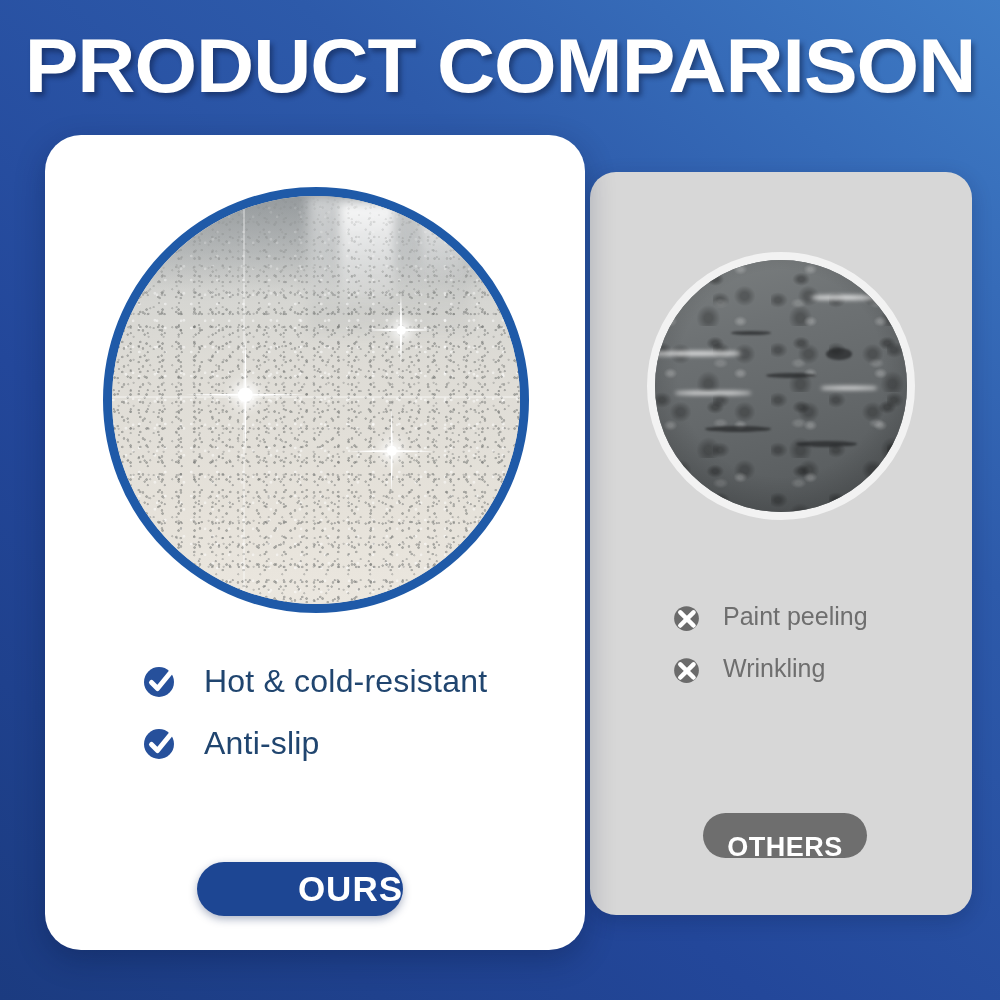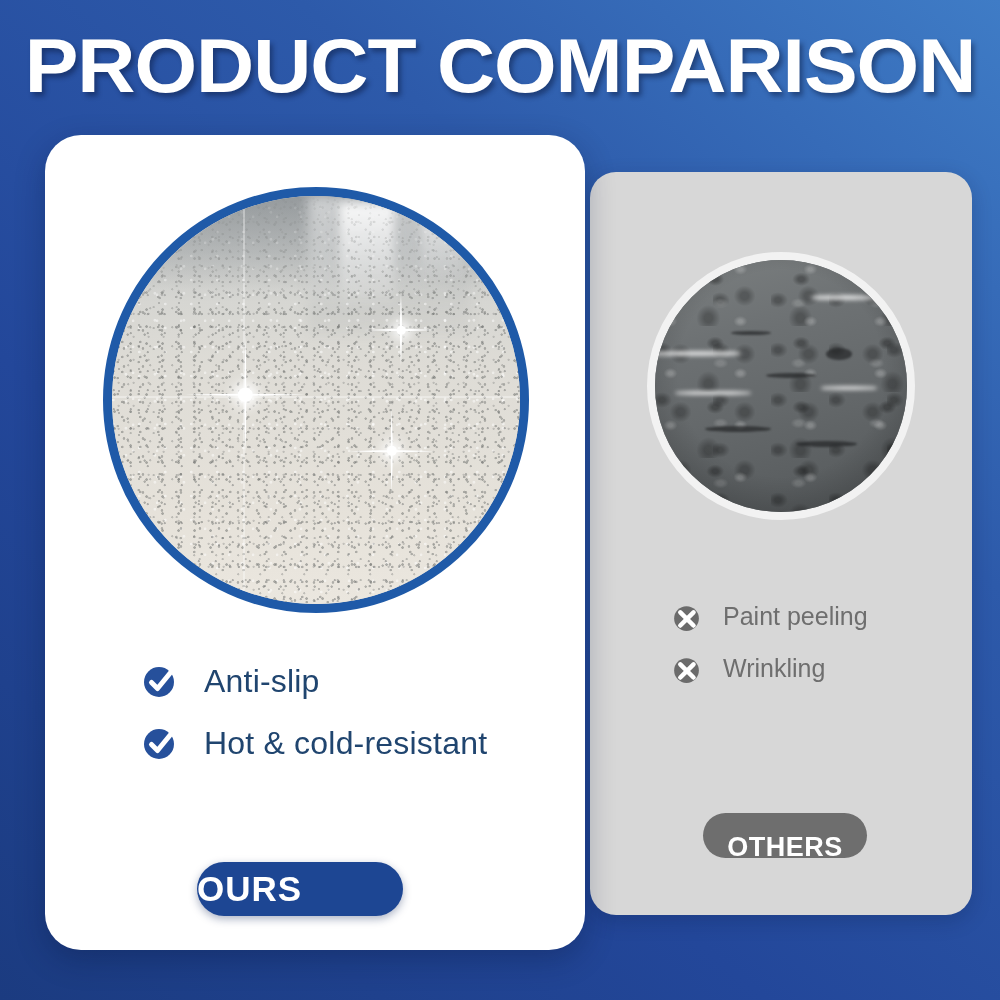--- a/index.html
+++ b/index.html
@@ -300,21 +300,21 @@
   #ours-badge {
     position: absolute;
     left: 152px;
     top: 727px;
     width: 206px;
     height: 54px;
     background: #1d4693;
     border-radius: 27px;
     display: flex;
     align-items: center;
-    justify-content: flex-start;
+    justify-content: flex-end;
     box-shadow: 0 3px 8px rgba(15, 35, 85, 0.35);
   }
   #ours-badge span {
     color: #ffffff;
     font-size: 35px;
     font-weight: bold;
     letter-spacing: 1px;
   }
 
   #others-badge {
@@ -418,31 +418,31 @@
     <div id="ours-list">
 
 
       <div class="feat-row">
         <div class="feat-icon">
           <svg viewBox="0 0 40 40" width="40" height="40">
             <circle cx="19" cy="21" r="15" fill="#26509b"></circle>
             <path d="M11.5 21.5 L17.5 27.5 L31 11" stroke="#ffffff" stroke-width="5" fill="none" stroke-linecap="round" stroke-linejoin="round"></path>
           </svg>
         </div>
-        <div class="feat-label">Anti-slip</div>
+        <div class="feat-label">Hot &amp; cold-resistant</div>
       </div>
 
       <div class="feat-row">
         <div class="feat-icon">
           <svg viewBox="0 0 40 40" width="40" height="40">
             <circle cx="19" cy="21" r="15" fill="#26509b"></circle>
             <path d="M11.5 21.5 L17.5 27.5 L31 11" stroke="#ffffff" stroke-width="5" fill="none" stroke-linecap="round" stroke-linejoin="round"></path>
           </svg>
         </div>
-        <div class="feat-label">Hot &amp; cold-resistant</div>
+        <div class="feat-label">Anti-slip</div>
       </div>
 
     </div>
 
     <div id="ours-badge">
       <span>OURS</span>
     </div>
 
   </div>
 

